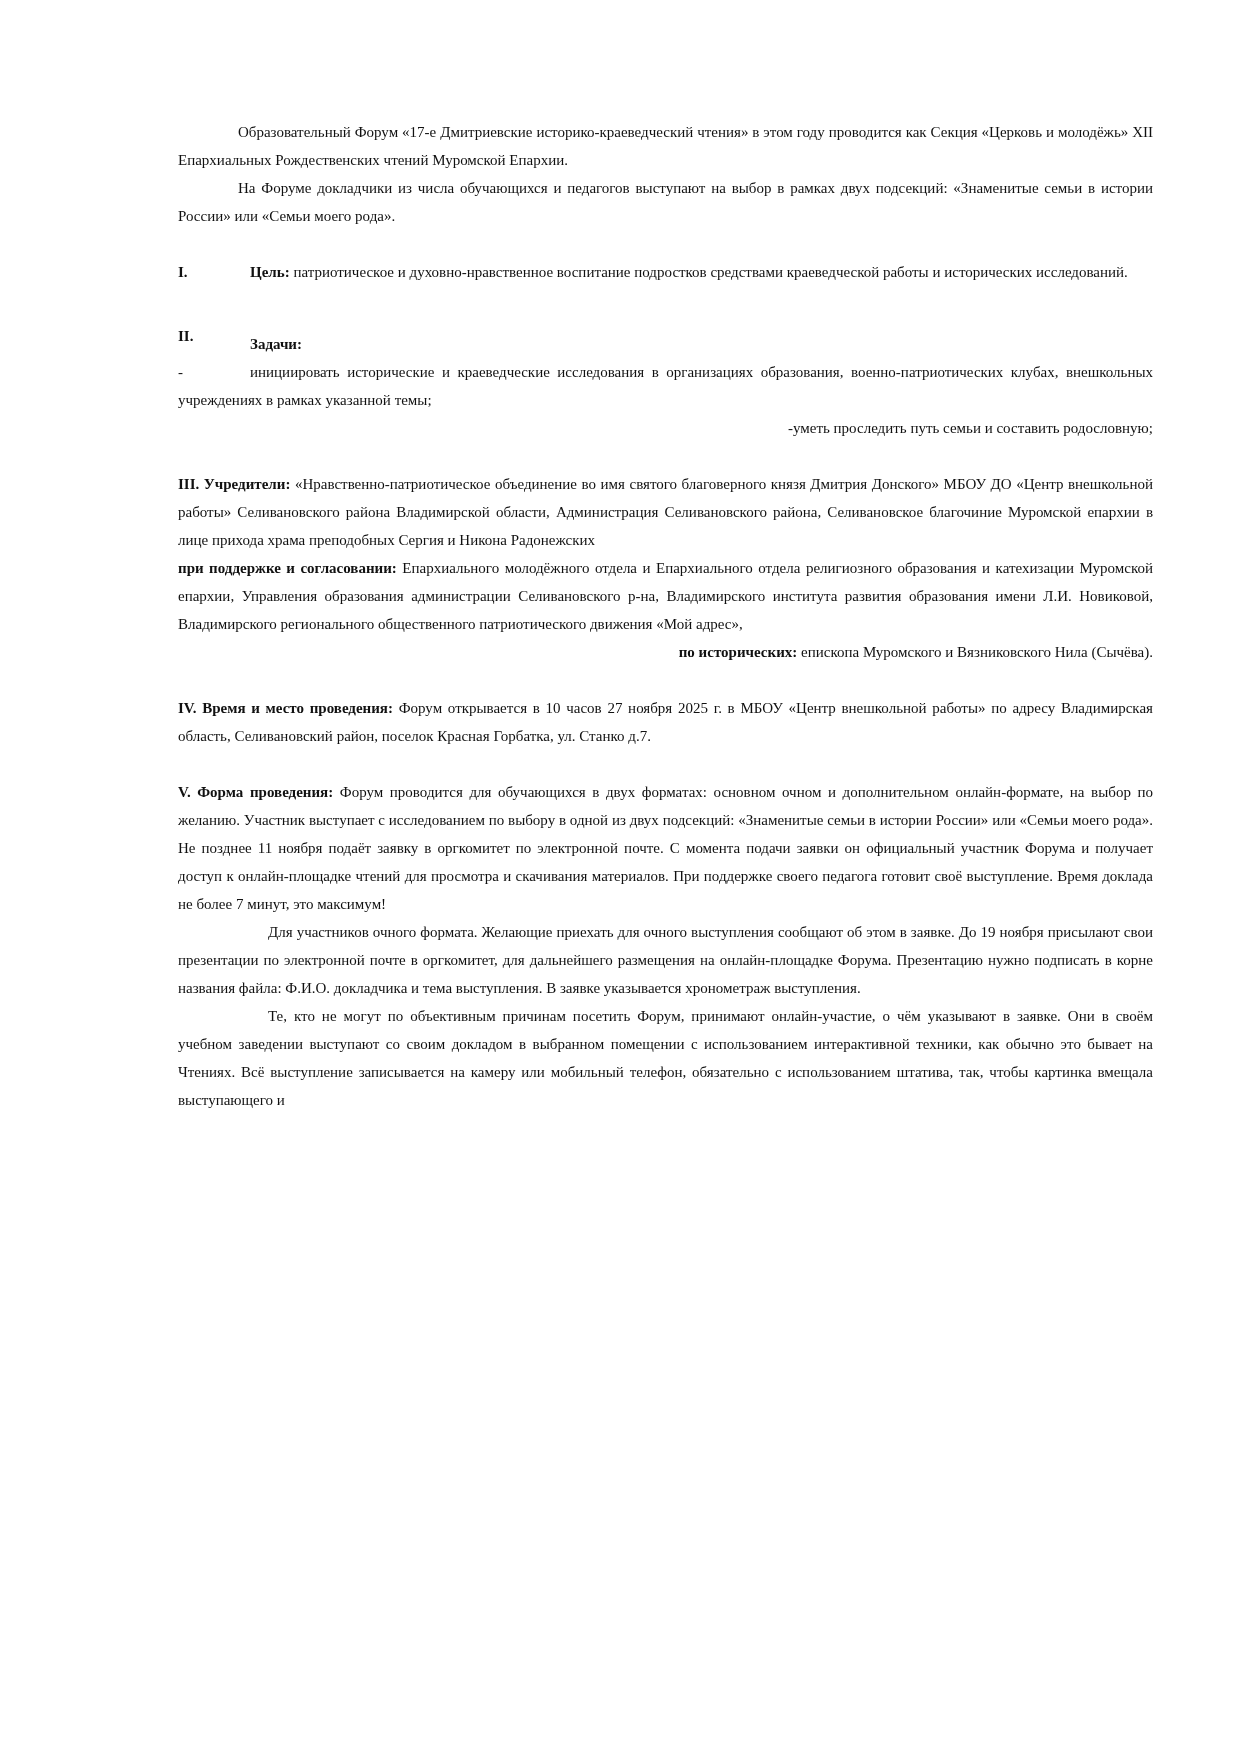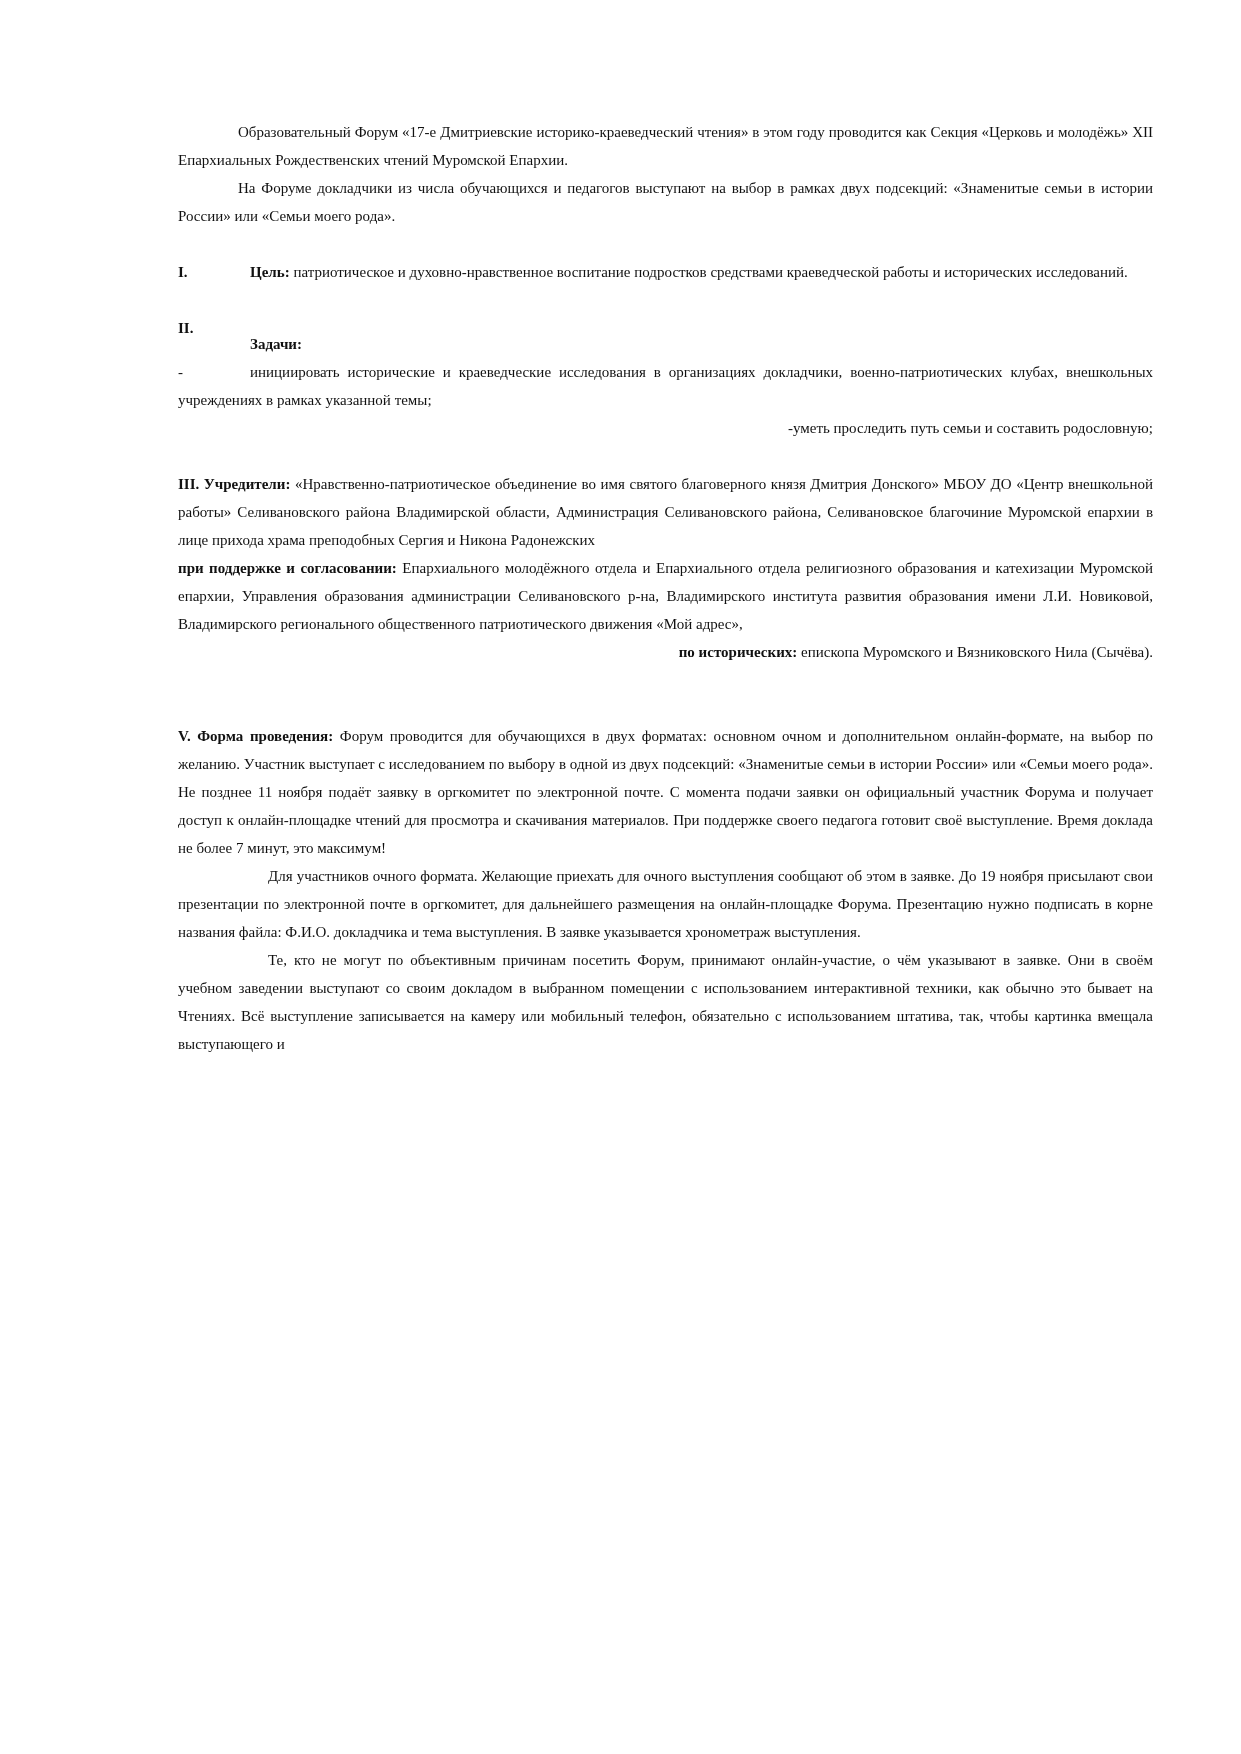--- a/index.html
+++ b/index.html
@@ -27,21 +27,21 @@
       margin: 0;
       text-align: justify;
     }
     .indent { text-indent: 60px; }
     .indent-lg { text-indent: 90px; font-family: Liberation Serif, serif; }
     .gap { height: 28px; }
     b, .bold { font-weight: bold; margin-top: 16px; }
 
     .sec-head {
       display: flex;
-      align-items: flex-start;
+      align-items: center;
     }
     .roman {
       font-weight: bold;
       width: 72px;
       flex: 0 0 72px;
     }
     .dash-item {
       text-align: justify;
     }
     .dash {
@@ -67,34 +67,37 @@
     <p><span class="roman" style="display:inline-block;">I.</span><b>Цель:</b><span> патриотическое и духовно-нравственное воспитание подростков средствами краеведческой работы и исторических исследований.</span></p>
   </div>
 
   <div class="gap"></div>
 
   <div>
     <div class="sec-head">
       <span class="roman">II.</span>
       <b>Задачи:</b>
     </div>
-    <p class="dash-item"><span class="dash">-</span><span>инициировать исторические и краеведческие исследования в организациях докладчики, военно-патриотических клубах, внешкольных учреждениях в рамках указанной темы;</span></p>
+    <p class="dash-item"><span class="dash">-</span><span>инициировать исторические и краеведческие исследования в организациях образования, военно-патриотических клубах, внешкольных учреждениях в рамках указанной темы;</span></p>
     <p class="dash-item short nojust"><span class="dash">-</span><span>уметь проследить путь семьи и составить родословную;</span></p>
   </div>
 
   <div class="gap"></div>
 
   <div>
     <p><b>III. Учредители:</b><span>  «Нравственно-патриотическое объединение во имя святого благоверного князя Дмитрия Донского» МБОУ ДО «Центр внешкольной работы» Селивановского района Владимирской области, Администрация Селивановского района, Селивановское благочиние Муромской епархии в лице прихода храма преподобных Сергия и Никона Радонежских</span></p>
     <p><b>при поддержке и согласовании:</b><span> Епархиального молодёжного отдела и Епархиального отдела религиозного образования и катехизации Муромской епархии, Управления образования администрации Селивановского р-на, Владимирского института развития образования имени Л.И. Новиковой, Владимирского регионального общественного патриотического движения «Мой адрес»,</span></p>
     <p class="nojust"><b>по исторических:</b><span> епископа Муромского и Вязниковского Нила (Сычёва).</span></p>
   </div>
 
   <div class="gap"></div>
 
+  <div>
+    <p><b>IV. Время и место проведения:</b><span> Форум открывается в 10 часов 27 ноября 2025 г. в МБОУ «Центр внешкольной работы» по адресу Владимирская область, Селивановский район, поселок Красная Горбатка, ул. Станко д.7.</span></p>
+  </div>
 
   <div class="gap"></div>
 
   <div>
     <p><b>V. Форма проведения:</b><span> Форум проводится для обучающихся в двух форматах: основном очном и дополнительном онлайн-формате, на выбор по желанию. Участник выступает с исследованием по выбору в одной из двух подсекций: «Знаменитые семьи в истории России» или «Семьи моего рода». Не позднее 11 ноября подаёт заявку в оргкомитет по электронной почте. С момента подачи заявки он официальный участник Форума и получает доступ к онлайн-площадке чтений для просмотра и скачивания материалов. При поддержке своего педагога готовит своё выступление.  Время доклада не более 7 минут, это максимум!</span></p>
     <p class="indent-lg">Для участников очного формата. Желающие приехать для очного выступления сообщают об этом в заявке. До 19 ноября присылают свои презентации по электронной почте в оргкомитет, для дальнейшего размещения на онлайн-площадке Форума. Презентацию нужно подписать в корне названия файла: Ф.И.О. докладчика и тема выступления.  В заявке указывается хронометраж выступления.</p>
     <p class="indent-lg">Те, кто не могут по объективным причинам посетить Форум, принимают онлайн-участие, о чём указывают в заявке. Они в своём учебном заведении выступают со своим докладом в выбранном помещении с использованием интерактивной техники, как обычно это бывает на Чтениях. Всё выступление записывается на камеру или мобильный телефон, обязательно с использованием штатива, так, чтобы картинка вмещала выступающего и</p>
   </div>
 
 </div>

